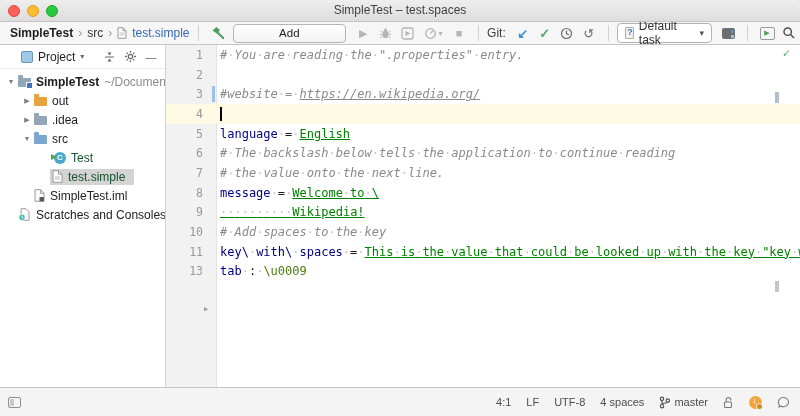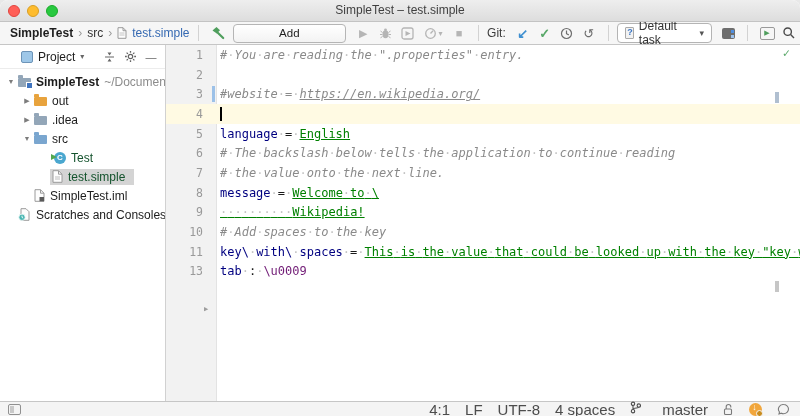--- a/index.html
+++ b/index.html
@@ -76,52 +76,52 @@
   .editor::before { content:""; position:absolute; left:0; top:0; bottom:0; width:50px; background:#f2f2f2; border-right:1px solid #e3e3e3; }
   .ed-row { position:relative; height:19.7px; display:flex; align-items:center; }
   .ed-row.caret-row { background:#fffae3; }
   .gut { width:50px; flex:none; text-align:right; padding-right:13px; color:#999; font-size:11.5px; }
   .code { padding-left:4px; white-space:pre; }
   .cm, .cml { color:#8a8a8a; font-style:italic; }
   .cml { text-decoration:underline; }
   .k { color:#000080; }
   .s { color:#1a1a1a; }
   .v { color:#008000;text-decoration:underline; }
-  .e { color:#701a75; }
+  .e { color:#4d7c0f; }
   .ws { color:#c4c4c4; font-style:normal; }
   .caret { display:inline-block; width:1.5px; height:14px; background:#000; vertical-align:middle; }
   .vcs-bar { position:absolute; left:46px; top:41px; width:3px; height:16px; background:#9cc1e8; }
   .ed-check { position:absolute; top:1px; right:10px; color:#59a869; font-size:12px; font-weight:bold; }
   .stripe { position:absolute; right:21px; width:4px; height:11px; }
   .stripe.m1 { top:47px; background:#b0bfd0; }
   .stripe.m2 { top:236px; background:#c6c6c6; }
   .fold-arrow { position:absolute; left:38px; top:260px; font-size:7px; color:#9e9e9e; }
 
   
-  .statusbar { height:15px; flex:none; background:#f4f4f4; border-top:1px solid #c6c6c6; display:flex; align-items:center; font-size:15px; color:#4c4c4c; padding:0 10px 0 8px; }
+  .statusbar { height:29px; flex:none; background:#f4f4f4; border-top:1px solid #c6c6c6; display:flex; align-items:center; font-size:11px; color:#4c4c4c; padding:0 10px 0 8px; }
   .st-left { width:13px; height:11px; border:1px solid #909090; border-radius:2px; position:relative; }
   .st-left::before { content:""; position:absolute; left:1px; top:1px; bottom:1px; width:4px; background:#c9c9c9; }
   .st-grow { flex:1; }
   .st-right { display:flex; align-items:center; gap:15px; }
-  .st-branch { display:flex; gap:21px; }
+  .st-branch { display:flex; gap:4px; }
   .updot { width:13px; height:13px; border-radius:50%; background:#f1a63c; position:relative; }
   .updot::before { content:"↓"; position:absolute; left:3.2px; top:-0.5px; color:#fff; font-size:9px; font-weight:bold; }
   .updot::after { content:""; position:absolute; right:-1px; bottom:-1px; width:5px; height:5px; border-radius:50%; background:#c98c1e; border:1px solid #f4f4f4; }
   svg { display:block; }
 </style>
 </head>
 <body>
 
 <div class="window">
 
   <div class="titlebar">
     <span class="tl red"></span>
     <span class="tl yel"></span>
     <span class="tl grn"></span>
-    <div class="title">SimpleTest – test.simple</div>
+    <div class="title">SimpleTest – test.spaces</div>
   </div>
 
   <div class="toolbar">
     <div class="crumbs">
       <span class="crumb-b">SimpleTest</span>
       <span class="chev">›</span>
       <span>src</span>
       <span class="chev">›</span>
       <span class="doc" style="width:10px;height:12px;">
         <svg width="10" height="12" viewBox="0 0 10 12">

